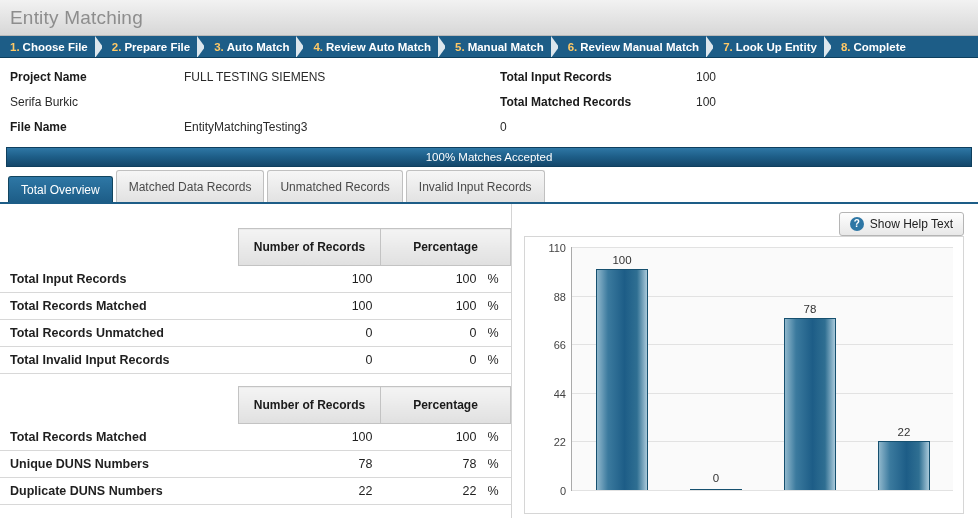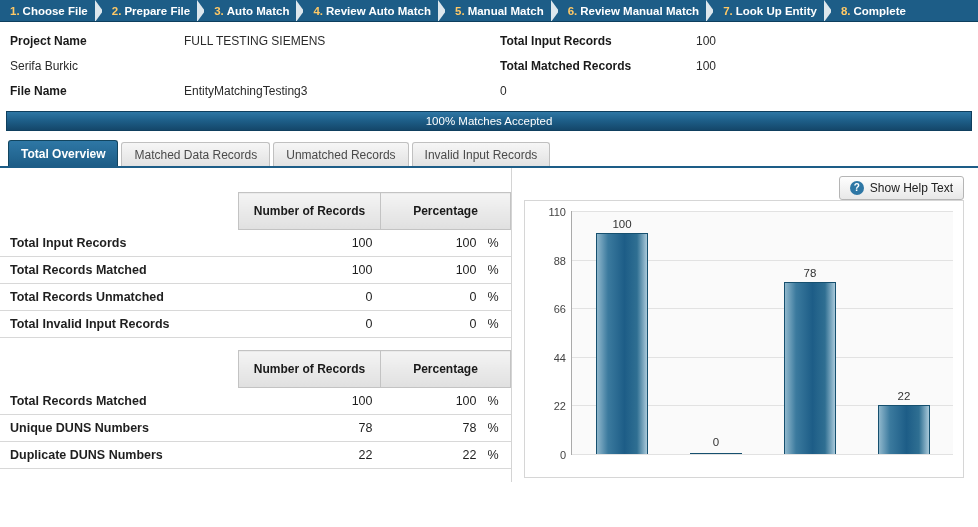--- a/index.html
+++ b/index.html
@@ -101,37 +101,37 @@
   
   .tabs {
     margin-top: 12px;
     padding-left: 8px;
     height: 25px;
     display: flex;
     align-items: flex-end;
     border-bottom: 2px solid #1d5d87;
   }
   .tab {
-    height: 24px;
+    height: 32px;
     padding: 0 12px;
     font-size: 12px;
     color: #4a4a4a;
     display: flex;
     align-items: center;
     background: linear-gradient(to bottom, #f6f6f6, #e2e2e2);
     border: 1px solid #c0c0c0;
     border-bottom: none;
     margin-right: 3px;
     border-top-left-radius: 3px;
     border-top-right-radius: 3px;
   }
   .tab.active {
     background: linear-gradient(to bottom, #2e77a5 0%, #1d5d87 100%);
     color: #ffffff;
-    font-weight: bold;
+    font-weight: normal;
     border-color: #12455f;
     height: 26px;
   }
 
   
   .content {
     display: flex;
     height: 314px;
   }
   .left-pane {
@@ -246,20 +246,23 @@
     text-align: center;
     font-size: 11.5px;
     color: #333;
   }
 </style>
 </head>
 <body>
 
 <div id="app">
 
+  <div class="titlebar">
+    <span class="title">Entity Matching</span>
+  </div>
 
   <div class="steps">
     <div class="step">
       <span class="num">1.</span>
       <span class="lbl">Choose File</span>
     </div>
     <div class="step">
       <span class="num">2.</span>
       <span class="lbl">Prepare File</span>
     </div>

